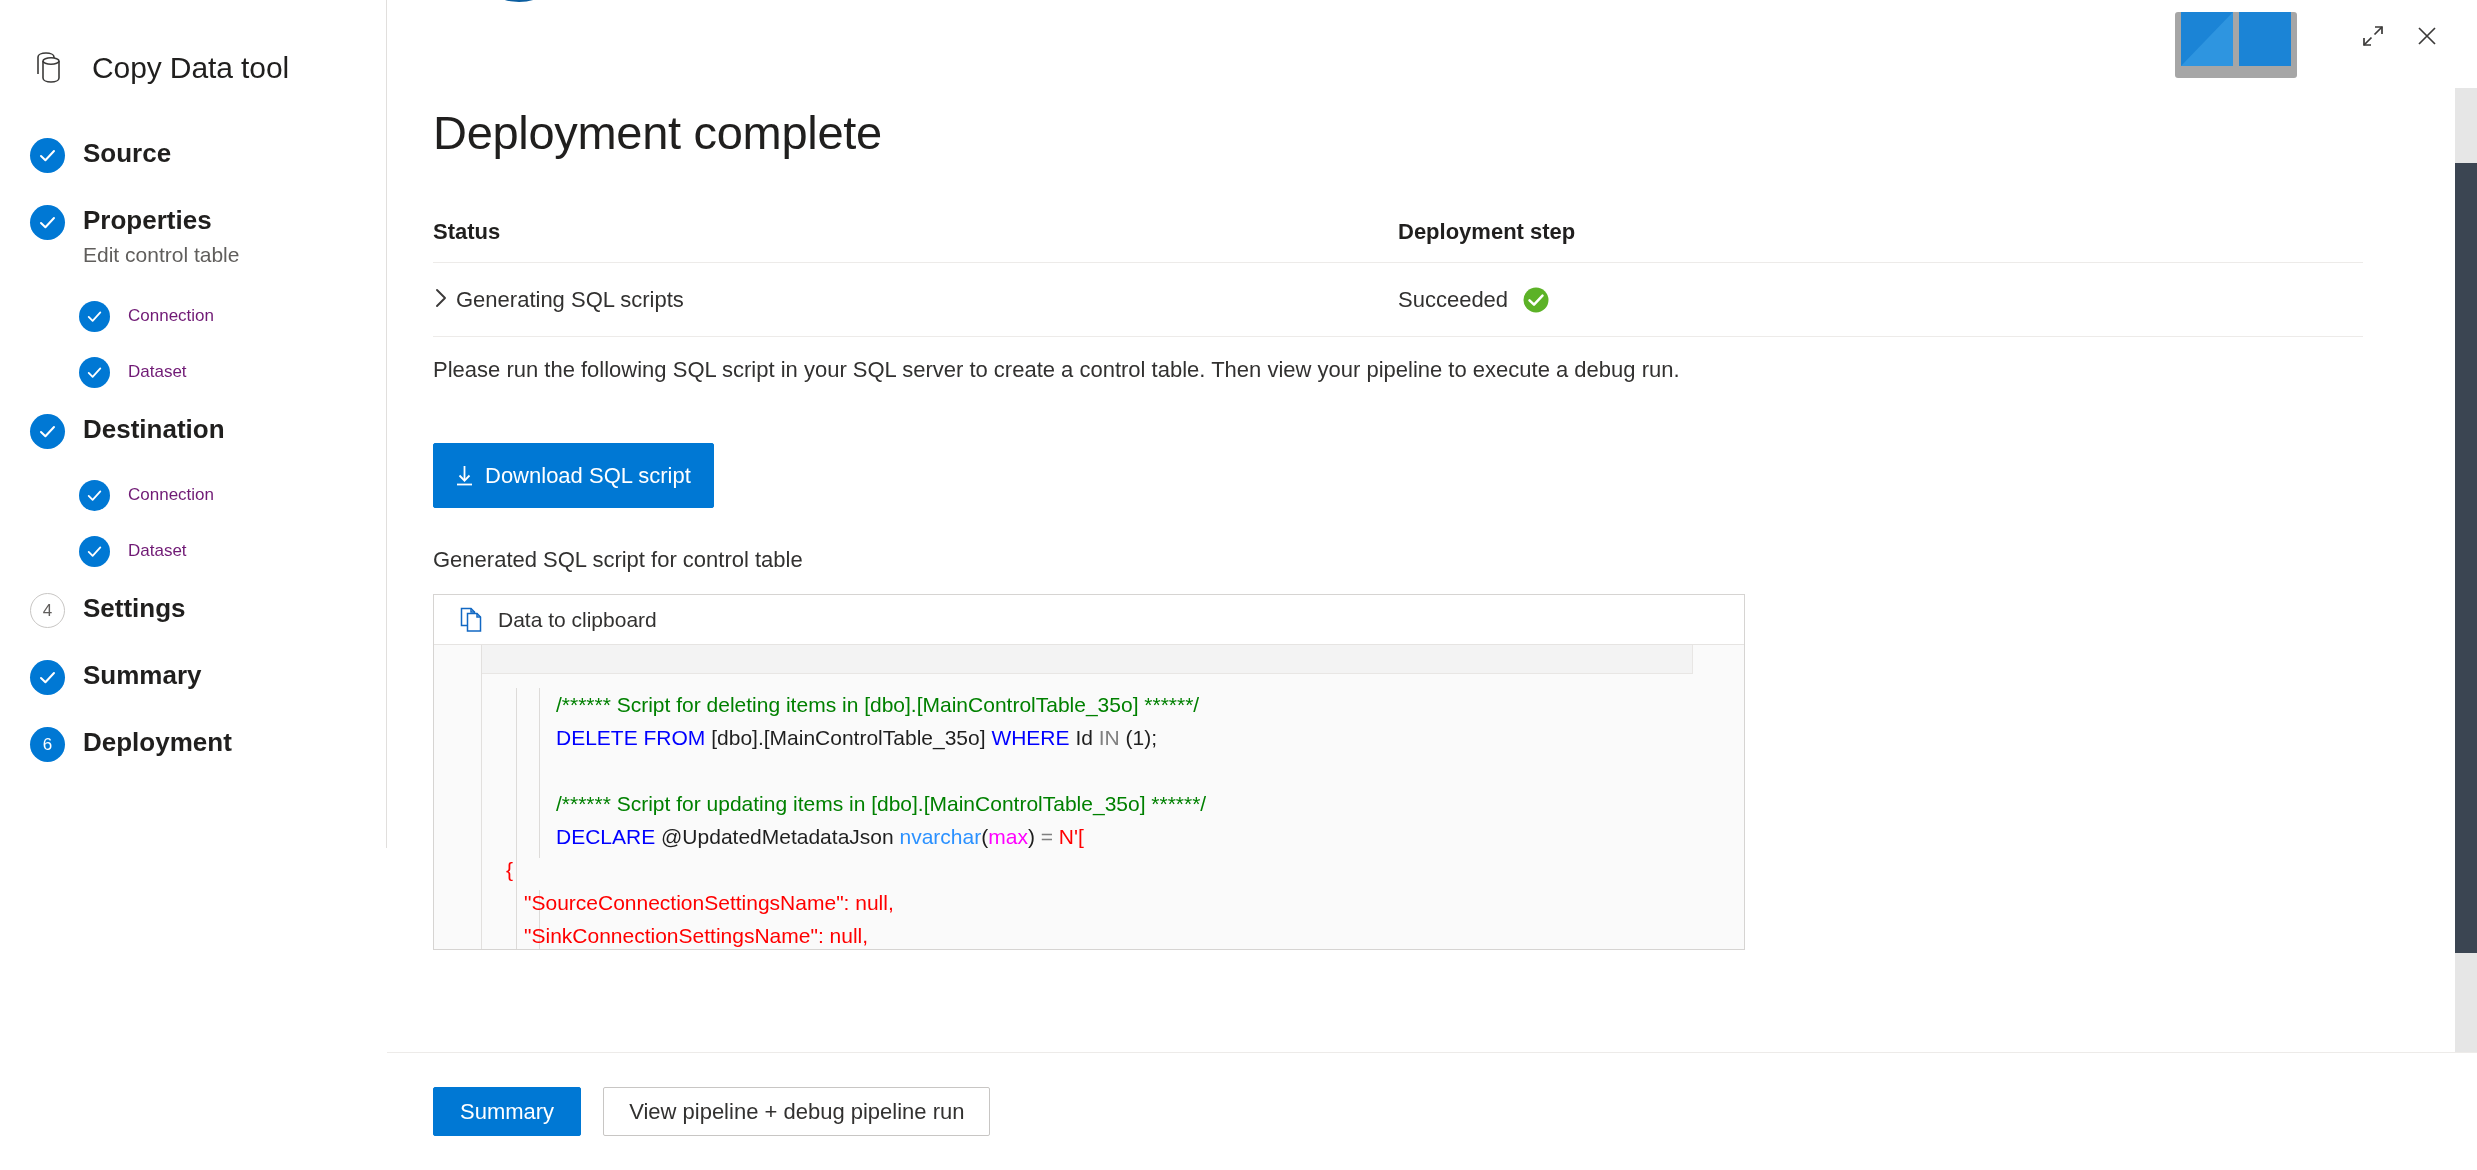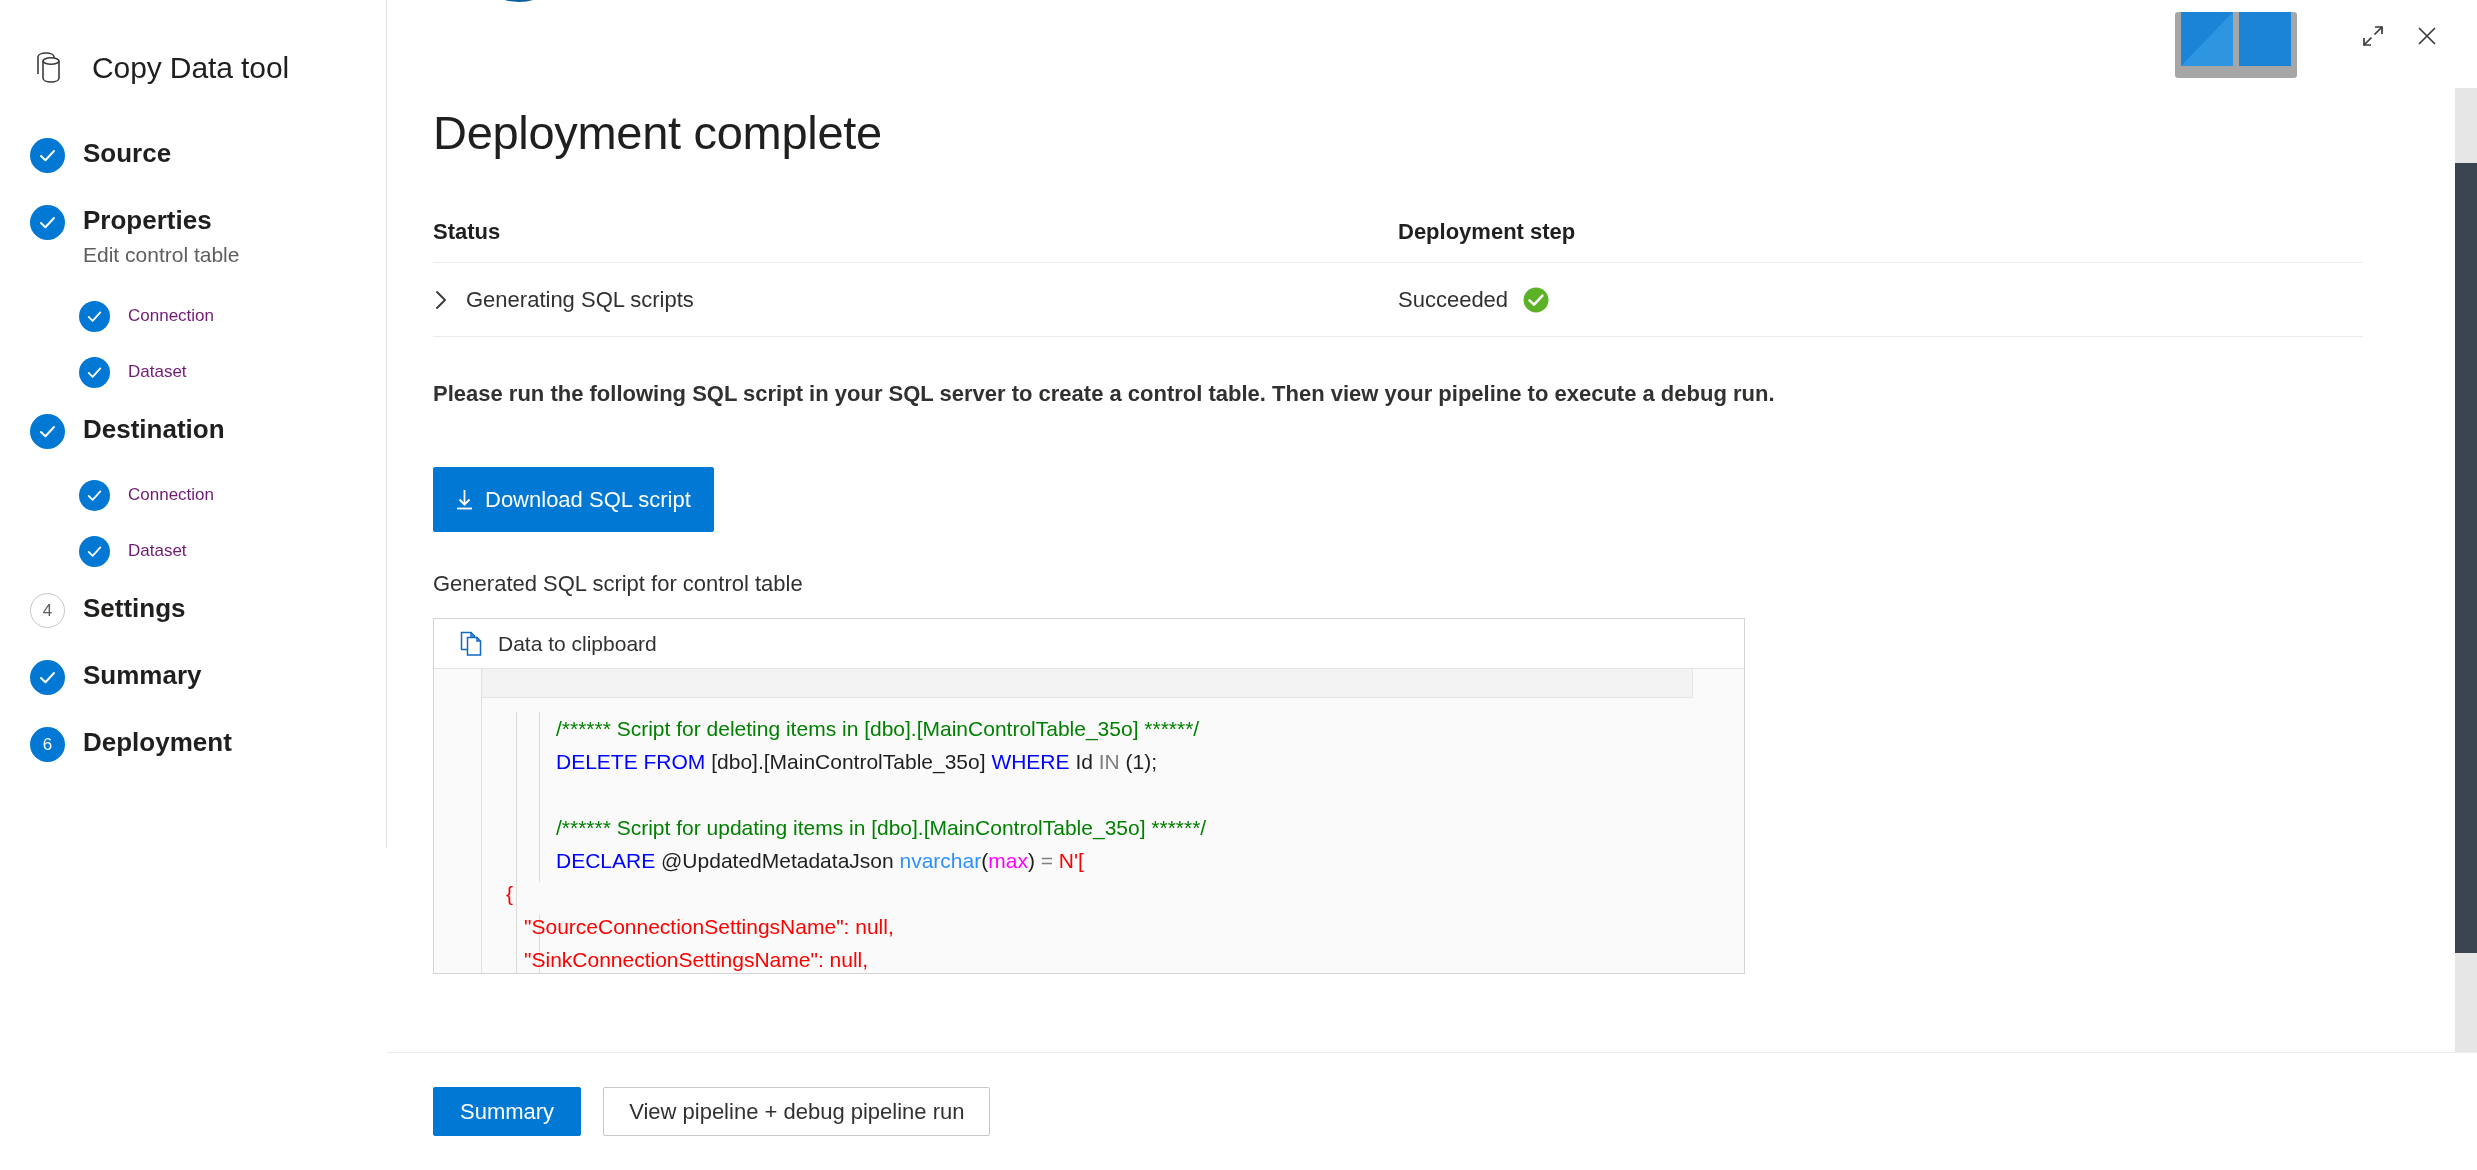--- a/index.html
+++ b/index.html
@@ -199,22 +199,21 @@
 
   .dep-row {
     display: flex;
     align-items: center;
     height: 74px;
     border-bottom: 1px solid #edebe9;
   }
   .row-step {
     flex: 0 0 965px;
     display: flex;
-    align-items: center;
-    gap: 17px;
+    gap: 7px;
   }
   .chev {
     width: 16px; height: 24px;
     display: block;
     cursor: pointer;
   }
   .row-step-label {
     font-size: 22px;
     font-weight: 400;
     color: #323130;
@@ -229,24 +228,24 @@
   .row-status-label {
     font-size: 22px;
     font-weight: 400;
     color: #323130;
     line-height: 28px;
   }
   .ok-badge { width: 28px; height: 28px; display: block; }
 
   
   .instruction {
-    margin-top: 42px;
+    margin-top: 18px;
     margin-left: 4px;
     font-size: 22px;
-    font-weight: 700;
+    font-weight: 400;
     color: #323130;
     line-height: 30px;
   }
 
   .btn-download {
     margin-top: 36px;
     margin-left: 4px;
     height: 65px;
     padding: 0 22px;
     background: #0078d4;

